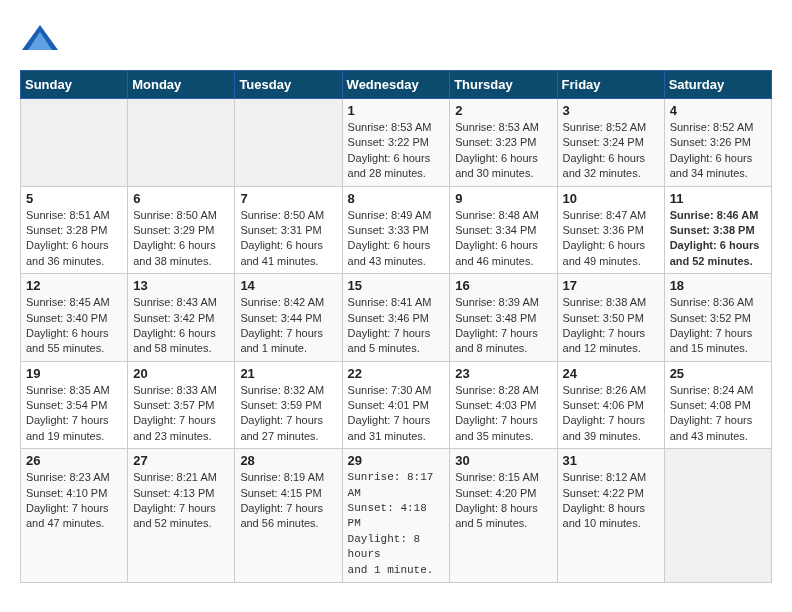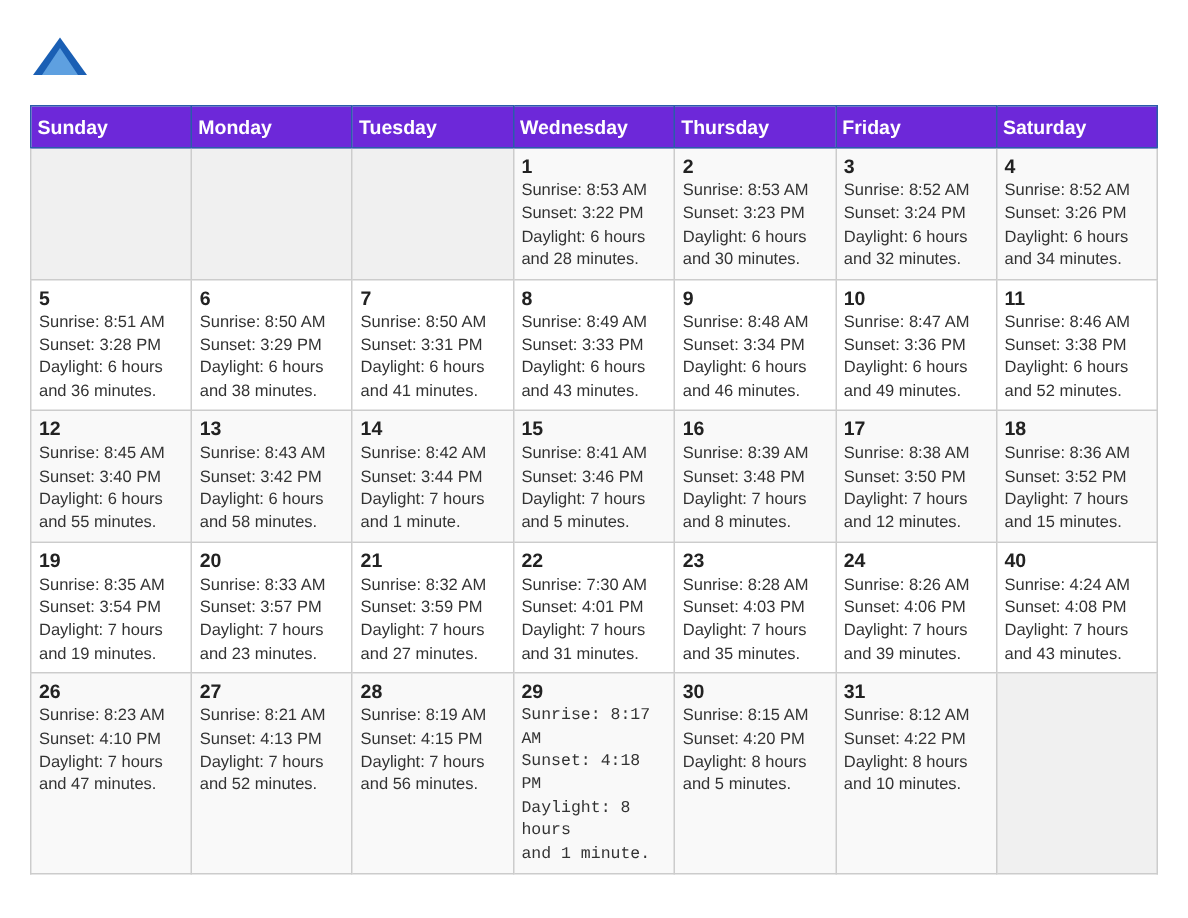--- a/index.html
+++ b/index.html
@@ -52,21 +52,21 @@
       font-size: 16px;
       color: #444;
       font-weight: bold;
     }
     .calendar {
       width: 100%;
       border-collapse: collapse;
       font-size: 11px;
     }
     .calendar thead tr th {
-      background: #6d28d9;
+      background: #0c4a6e;
       color: #fff;
       padding: 6px 4px;
       text-align: left;
       font-size: 13px;
       font-weight: bold;
       border: 1px solid #2a5caa;
     }
     .calendar tbody tr td {
       vertical-align: top;
       border: 1px solid #ccc;
@@ -198,21 +198,21 @@
         </td>
         <td>
           <span class="day-num">10</span>
           <div class="day-info" style="white-space: pre-line;">Sunrise: 8:47 AM
 Sunset: 3:36 PM
 Daylight: 6 hours
 and 49 minutes.</div>
         </td>
         <td>
           <span class="day-num">11</span>
-          <div class="day-info" style="white-space: pre-line;">Sunrise: 8:46 AM
+          <div class="day-info" style="white-space: pre-line; font-weight: bold;">Sunrise: 8:46 AM
 Sunset: 3:38 PM
 Daylight: 6 hours
 and 52 minutes.</div>
         </td>
       </tr>
       <tr>
         <td>
           <span class="day-num">12</span>
           <div class="day-info" style="white-space: pre-line;">Sunrise: 8:45 AM
 Sunset: 3:40 PM
@@ -299,22 +299,22 @@
 and 35 minutes.</div>
         </td>
         <td>
           <span class="day-num">24</span>
           <div class="day-info" style="white-space: pre-line;">Sunrise: 8:26 AM
 Sunset: 4:06 PM
 Daylight: 7 hours
 and 39 minutes.</div>
         </td>
         <td>
-          <span class="day-num">40</span>
-          <div class="day-info" style="white-space: pre-line;">Sunrise: 4:24 AM
+          <span class="day-num">25</span>
+          <div class="day-info" style="white-space: pre-line;">Sunrise: 8:24 AM
 Sunset: 4:08 PM
 Daylight: 7 hours
 and 43 minutes.</div>
         </td>
       </tr>
       <tr>
         <td>
           <span class="day-num">26</span>
           <div class="day-info" style="white-space: pre-line;">Sunrise: 8:23 AM
 Sunset: 4:10 PM

